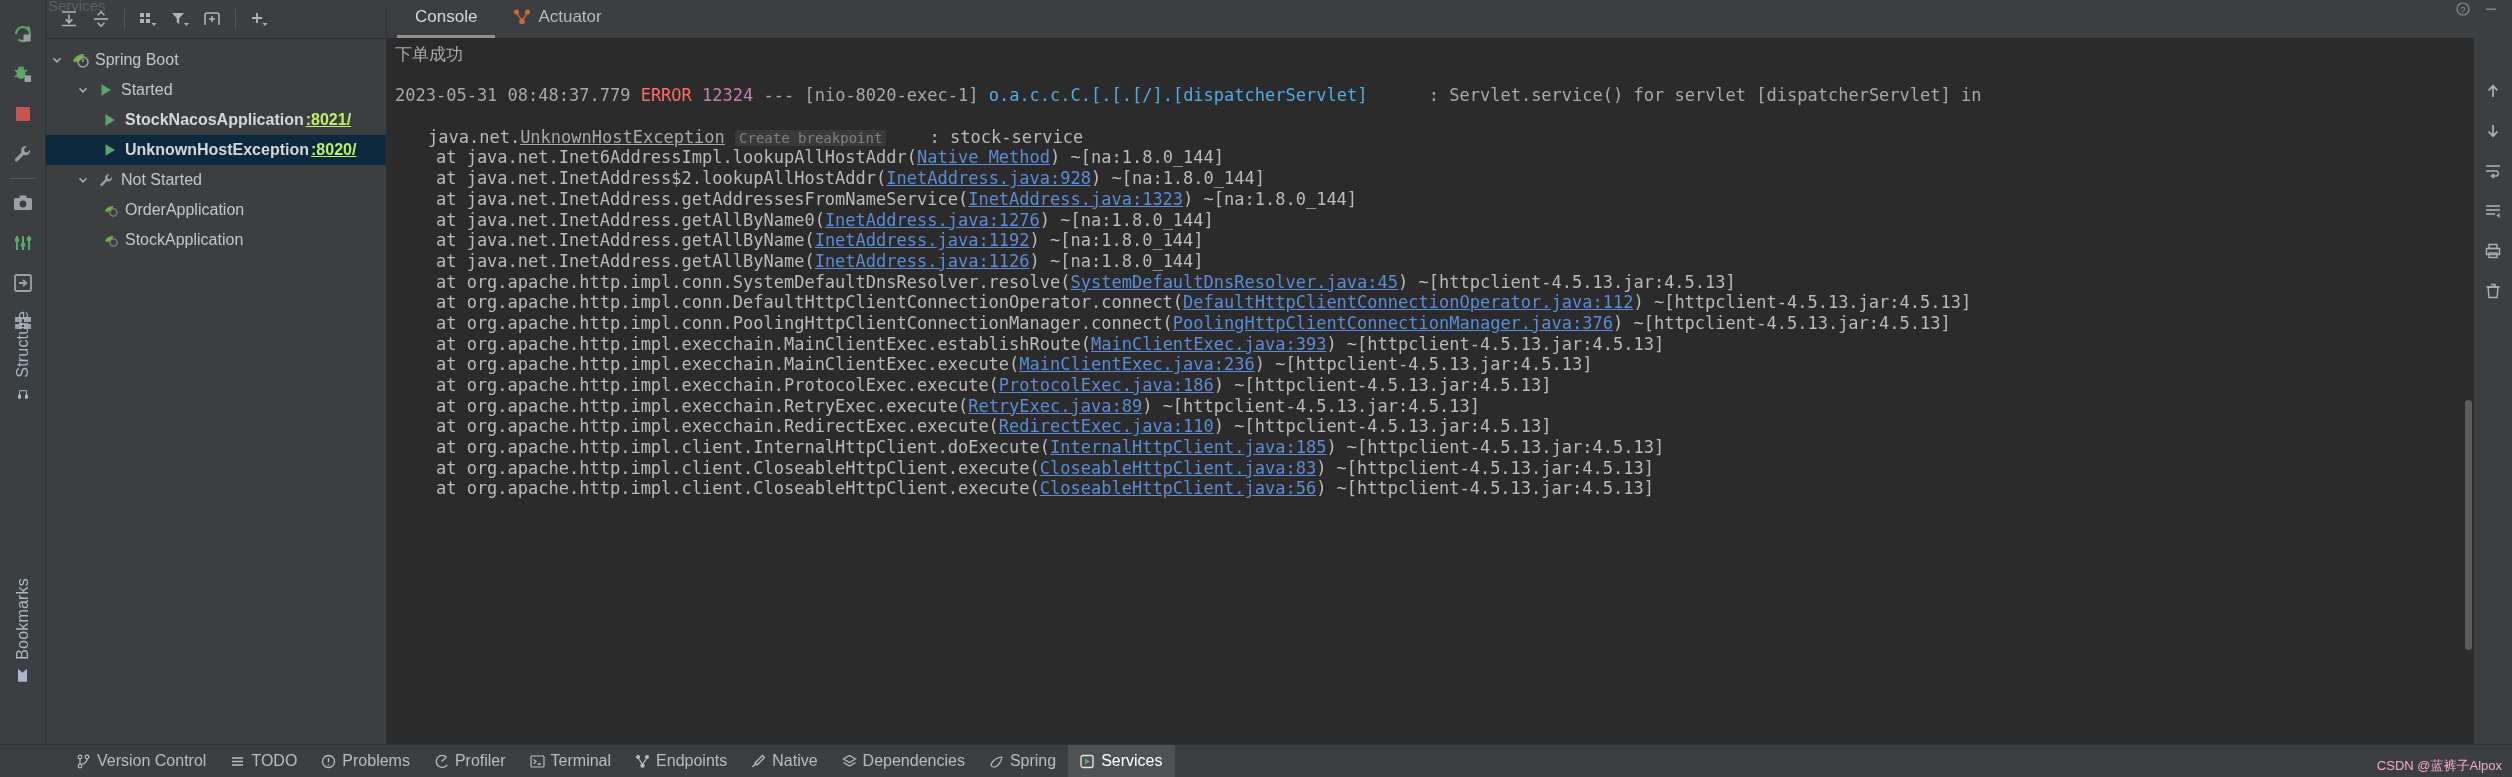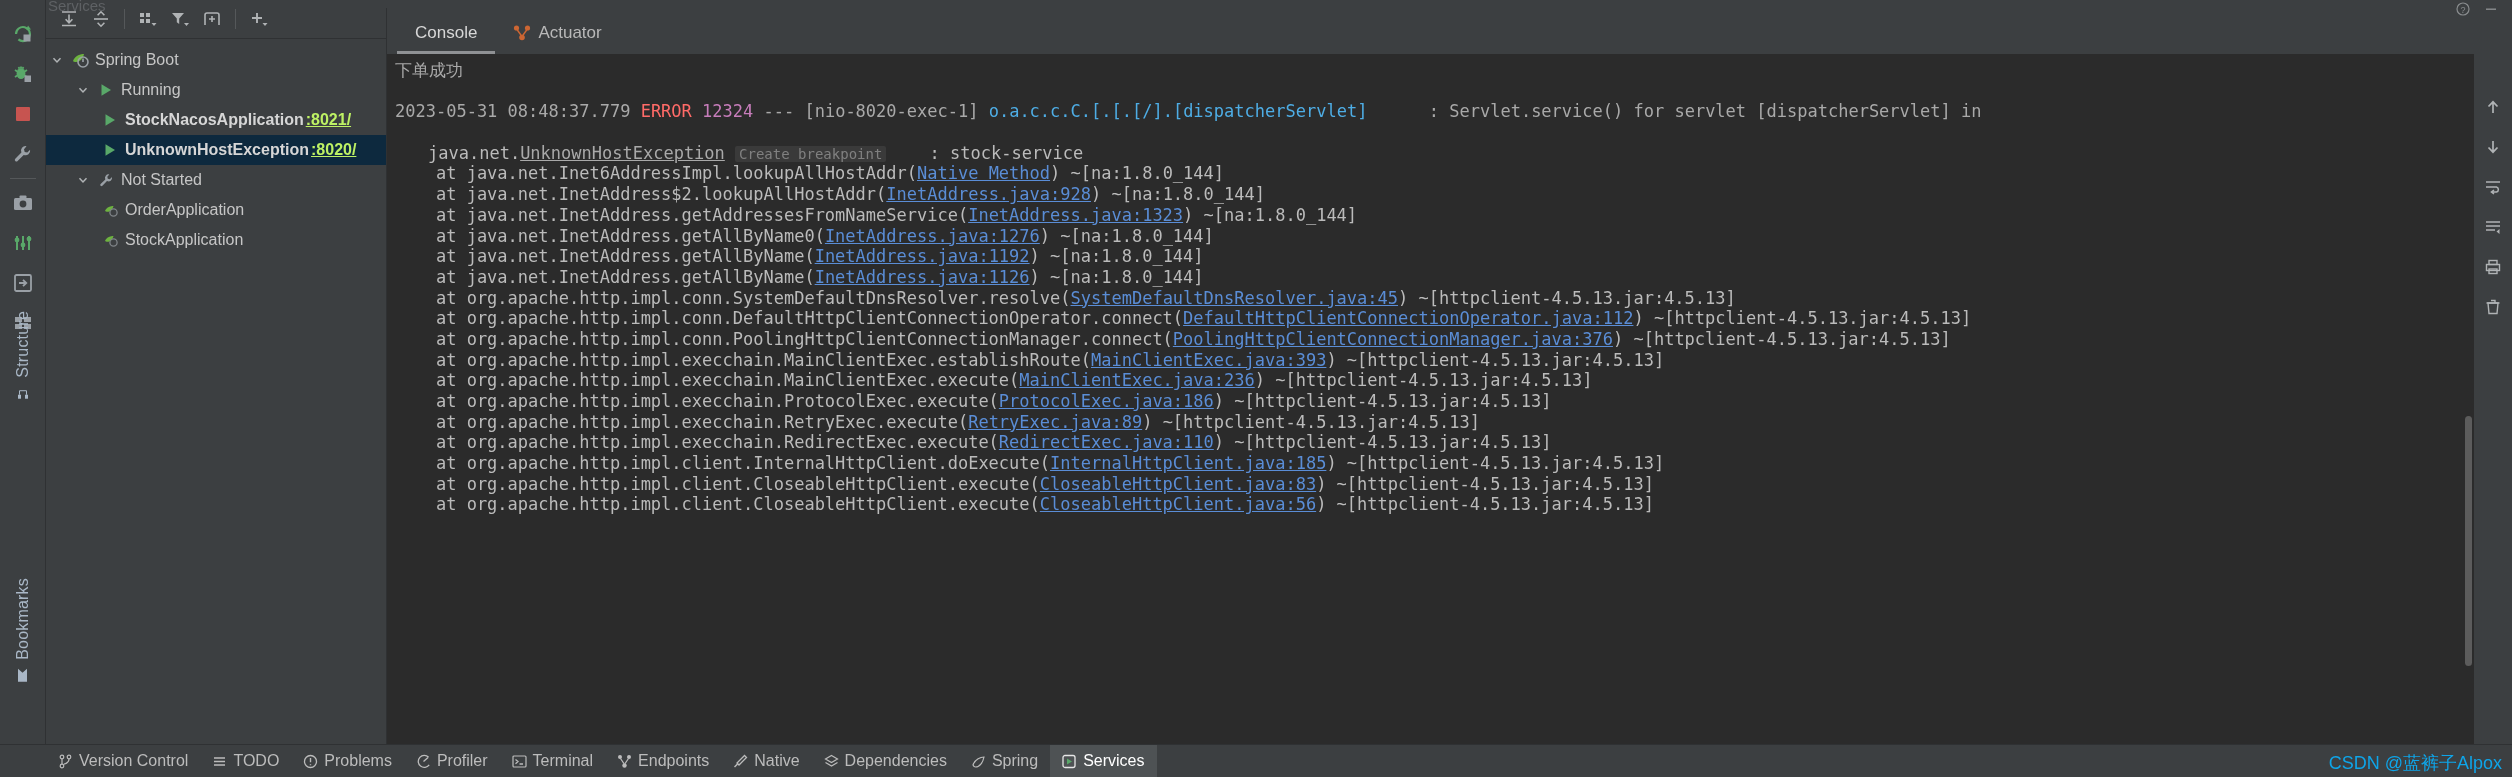--- a/index.html
+++ b/index.html
@@ -31,21 +31,21 @@
   .row.sel{background:#0d293e;}
   .row .tw{width:22px;display:flex;align-items:center;justify-content:center;flex:0 0 22px;}
   .row .ic{width:24px;display:flex;align-items:center;justify-content:center;flex:0 0 24px;}
   .row .lbl{margin-left:3px;}
   .row .lbl.b{font-weight:bold;color:#d6d6d6;}
   .row .port{color:#bef264;text-decoration:underline;margin-left:2px;font-weight:bold;}
   .ind1{padding-left:26px;} .ind2{padding-left:52px;}
 
   
   .console-wrap{flex:1 1 auto;min-width:0;display:flex;flex-direction:column;background:#3c3f41;}
-  .tabs{height:54px;display:flex;align-items:flex-end;padding-left:10px;background:#3c3f41;}
+  .tabs{height:38px;display:flex;align-items:flex-end;padding-left:10px;background:#3c3f41;}
   .tab{height:36px;display:flex;align-items:center;gap:7px;padding:0 18px;font-size:17px;color:#b9b9b9;
        border-bottom:3px solid transparent;}
   .tab.active{color:#d7d7d7;border-bottom-color:#8f9194;}
   .console-outer{flex:1 1 auto;display:flex;min-height:0;background:#2b2b2b;}
   .console{flex:1 1 auto;min-width:0;overflow:hidden;background:#2b2b2b;
            font-family:"DejaVu Sans Mono","Liberation Mono",monospace;font-size:17px;line-height:20.7px;
            padding:6px 0 0 8px;color:#bbbbbb;white-space:pre;}
   .console .ln{height:20.7px;}
   .cn-gray{color:#a9a9a9;}
   .cn-err{color:#ff6b68;}
@@ -62,24 +62,24 @@
   .cgutter{width:38px;flex:0 0 38px;background:#3c3f41;display:flex;flex-direction:column;
            align-items:center;padding-top:40px;gap:14px;}
   .cg-ic{width:30px;height:26px;display:flex;align-items:center;justify-content:center;}
 
   
   .cscroll{position:absolute;right:40px;top:62px;width:7px;height:560px;background:transparent;}
   .cscroll i{position:absolute;left:0;top:300px;width:7px;height:250px;background:#5c5c5c;border-radius:4px;display:block;}
 
   
   .status{height:32px;flex:0 0 32px;background:#3c3f41;border-top:1px solid #2f3133;
-          display:flex;align-items:flex-end;padding-left:46px;gap:0;position:relative;}
+          display:flex;align-items:flex-end;padding-left:64px;gap:0;position:relative;}
   .sb{height:32px;display:flex;align-items:center;gap:6px;padding:0 12px;font-size:16px;color:#bcbcbc;}
   .sb.active{background:#4e5254;color:#ffffff;}
-  .watermark{position:absolute;right:10px;bottom:2px;font-size:18px;color:#0ea5e9;
+  .watermark{position:absolute;right:10px;bottom:2px;font-size:13px;color:#f9a8d4;
              font-family:"Liberation Sans","DejaVu Sans",sans-serif;}
   .top-strip{position:absolute;left:0;top:0;width:2512px;height:8px;background:#3c3f41;}
   .ghost-title{position:absolute;left:48px;top:-3px;font-size:15px;color:#5e6164;}
   .topright{position:absolute;right:14px;top:2px;display:flex;gap:14px;align-items:center;}
   svg{display:block;}
 </style>
 </head>
 <body>
 
 <div class="app">
@@ -252,21 +252,21 @@
           <span class="tw">
             <svg width="12" height="12" viewBox="0 0 12 12">
                 <path d="M2.5 4.2 L6 8 L9.5 4.2" fill="none" stroke="#b0b3b5" stroke-width="1.5"></path>
               </svg>
           </span>
           <span class="ic">
             <svg width="16" height="16" viewBox="0 0 16 16">
                 <path d="M3.5 2.2 L13 8 L3.5 13.8 Z" fill="#59a869"></path>
               </svg>
           </span>
-          <span class="lbl">Running</span>
+          <span class="lbl">Started</span>
         </div>
 
         <div class="row ind2">
           <span class="ic">
             <svg width="16" height="16" viewBox="0 0 16 16">
                 <path d="M3.5 2.2 L13 8 L3.5 13.8 Z" fill="#59a869"></path>
               </svg>
           </span>
           <span class="lbl b">StockNacosApplication</span>
           <span class="port">:8021/</span>

